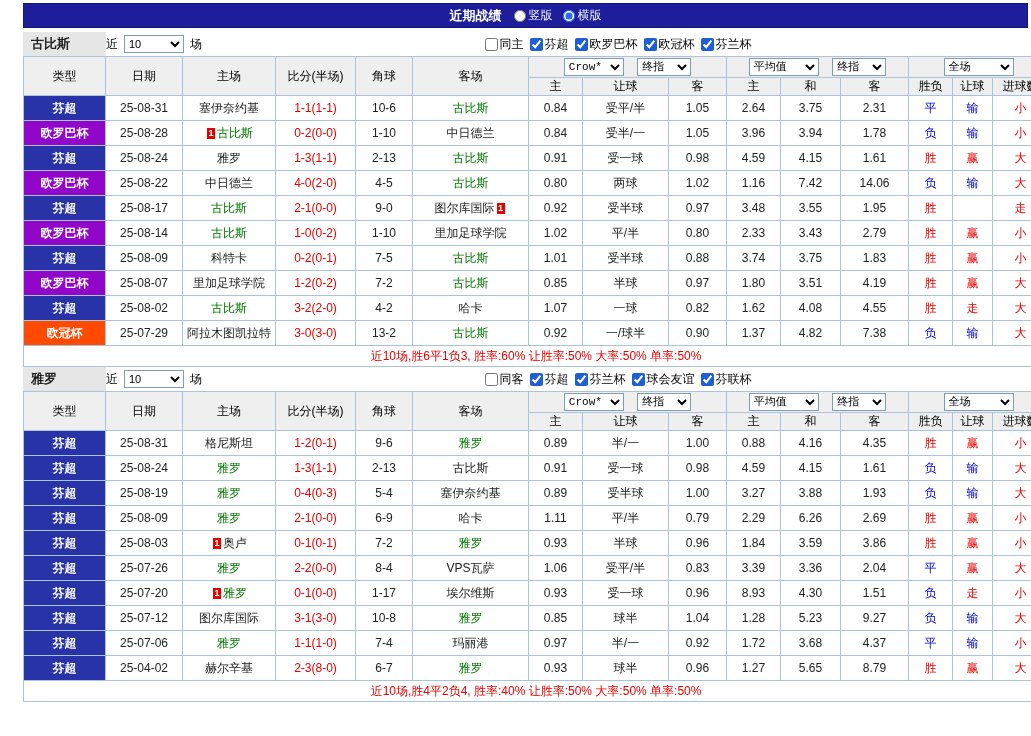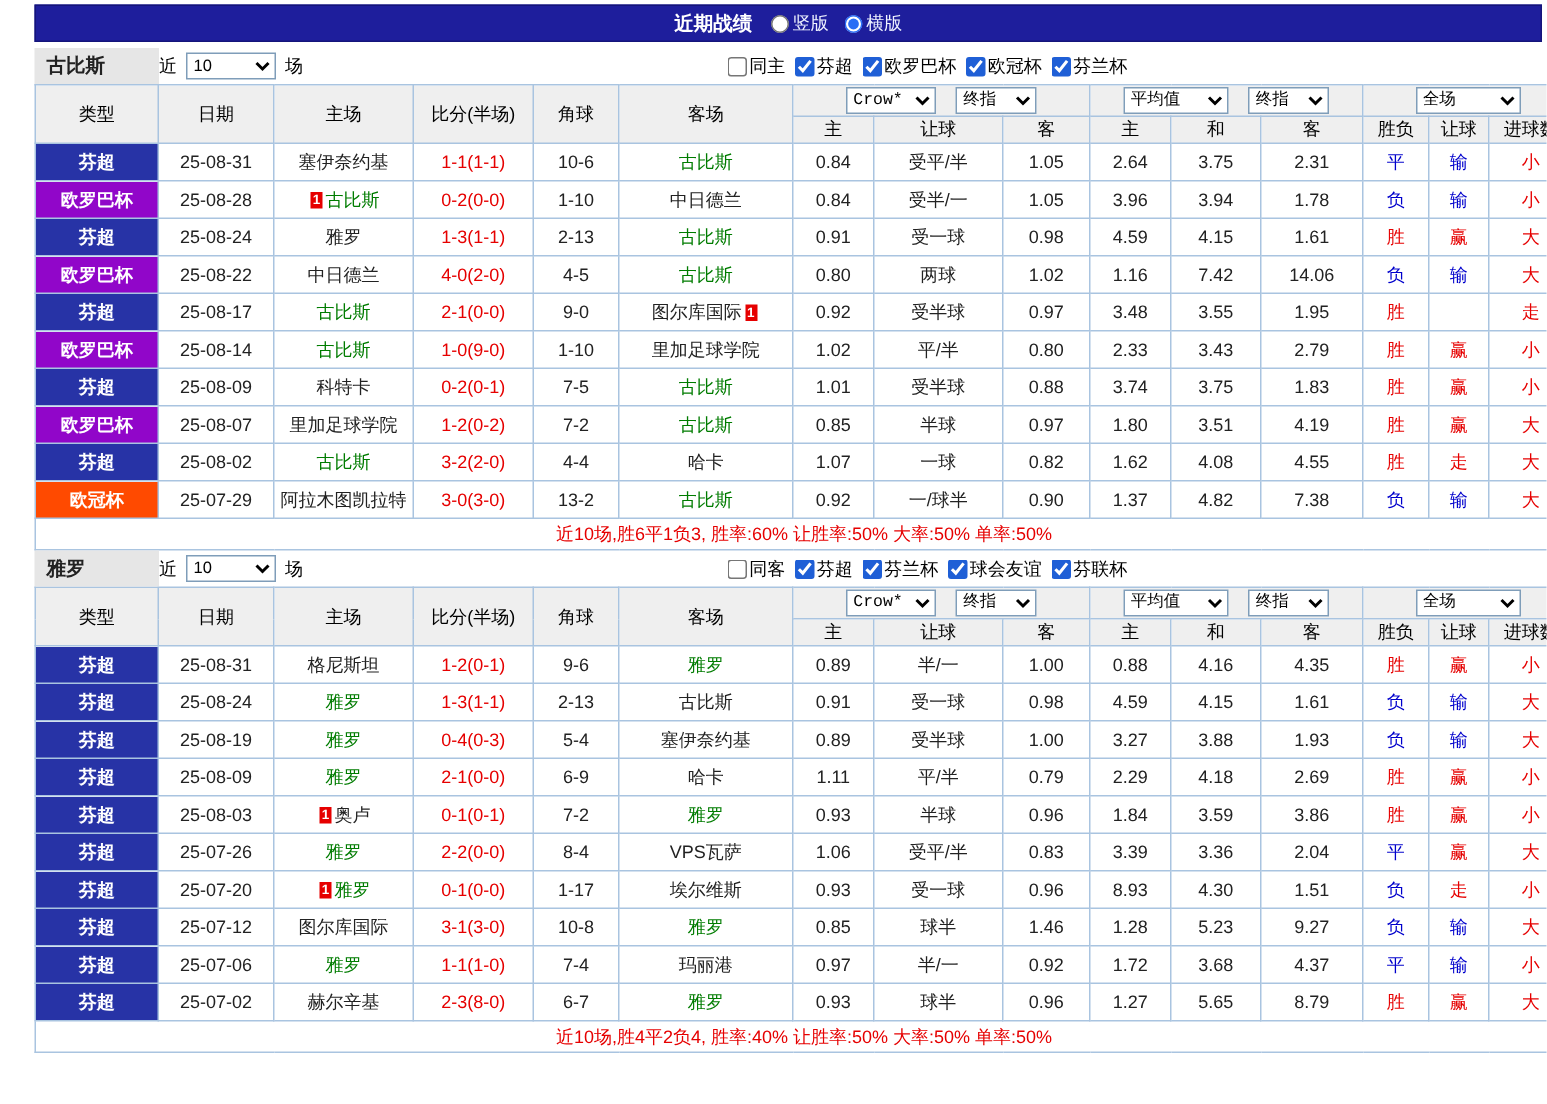--- a/index.html
+++ b/index.html
@@ -225,21 +225,21 @@
             <td>3.55</td>
             <td>1.95</td>
             <td style="color: rgb(230, 0, 0);">胜</td>
             <td style="color: rgb(230, 0, 0);"></td>
             <td style="color: rgb(230, 0, 0);">走</td>
           </tr>
           <tr>
             <td class="league" style="background: rgb(145, 6, 201);">欧罗巴杯</td>
             <td>25-08-14</td>
             <td><span class="focus">古比斯</span></td>
-            <td class="score">1-0(9-0)</td>
+            <td class="score">1-0(0-2)</td>
             <td>1-10</td>
             <td><span>里加足球学院</span></td>
             <td>1.02</td>
             <td>平/半</td>
             <td>0.80</td>
             <td>2.33</td>
             <td>3.43</td>
             <td>2.79</td>
             <td style="color: rgb(230, 0, 0);">胜</td>
             <td style="color: rgb(230, 0, 0);">赢</td>
@@ -277,21 +277,21 @@
             <td>4.19</td>
             <td style="color: rgb(230, 0, 0);">胜</td>
             <td style="color: rgb(230, 0, 0);">赢</td>
             <td style="color: rgb(230, 0, 0);">大</td>
           </tr>
           <tr>
             <td class="league" style="background: rgb(39, 51, 166);">芬超</td>
             <td>25-08-02</td>
             <td><span class="focus">古比斯</span></td>
             <td class="score">3-2(2-0)</td>
-            <td>4-4</td>
+            <td>4-2</td>
             <td><span>哈卡</span></td>
             <td>1.07</td>
             <td>一球</td>
             <td>0.82</td>
             <td>1.62</td>
             <td>4.08</td>
             <td>4.55</td>
             <td style="color: rgb(230, 0, 0);">胜</td>
             <td style="color: rgb(230, 0, 0);">走</td>
             <td style="color: rgb(230, 0, 0);">大</td>
@@ -459,21 +459,21 @@
             <td class="league" style="background: rgb(39, 51, 166);">芬超</td>
             <td>25-08-09</td>
             <td><span class="focus">雅罗</span></td>
             <td class="score">2-1(0-0)</td>
             <td>6-9</td>
             <td><span>哈卡</span></td>
             <td>1.11</td>
             <td>平/半</td>
             <td>0.79</td>
             <td>2.29</td>
-            <td>4.18</td>
+            <td>6.26</td>
             <td>2.69</td>
             <td style="color: rgb(230, 0, 0);">胜</td>
             <td style="color: rgb(230, 0, 0);">赢</td>
             <td style="color: rgb(230, 0, 0);">小</td>
           </tr>
           <tr>
             <td class="league" style="background: rgb(39, 51, 166);">芬超</td>
             <td>25-08-03</td>
             <td><span class="card">1</span><span>奥卢</span></td>
             <td class="score">0-1(0-1)</td>
@@ -525,21 +525,21 @@
           </tr>
           <tr>
             <td class="league" style="background: rgb(39, 51, 166);">芬超</td>
             <td>25-07-12</td>
             <td><span>图尔库国际</span></td>
             <td class="score">3-1(3-0)</td>
             <td>10-8</td>
             <td><span class="focus">雅罗</span></td>
             <td>0.85</td>
             <td>球半</td>
-            <td>1.46</td>
+            <td>1.04</td>
             <td>1.28</td>
             <td>5.23</td>
             <td>9.27</td>
             <td style="color: rgb(0, 0, 204);">负</td>
             <td style="color: rgb(0, 0, 204);">输</td>
             <td style="color: rgb(230, 0, 0);">大</td>
           </tr>
           <tr>
             <td class="league" style="background: rgb(39, 51, 166);">芬超</td>
             <td>25-07-06</td>
@@ -552,21 +552,21 @@
             <td>0.92</td>
             <td>1.72</td>
             <td>3.68</td>
             <td>4.37</td>
             <td style="color: rgb(0, 0, 204);">平</td>
             <td style="color: rgb(0, 0, 204);">输</td>
             <td style="color: rgb(230, 0, 0);">小</td>
           </tr>
           <tr>
             <td class="league" style="background: rgb(39, 51, 166);">芬超</td>
-            <td>25-07-02</td>
+            <td>25-04-02</td>
             <td><span>赫尔辛基</span></td>
             <td class="score">2-3(8-0)</td>
             <td>6-7</td>
             <td><span class="focus">雅罗</span></td>
             <td>0.93</td>
             <td>球半</td>
             <td>0.96</td>
             <td>1.27</td>
             <td>5.65</td>
             <td>8.79</td>

